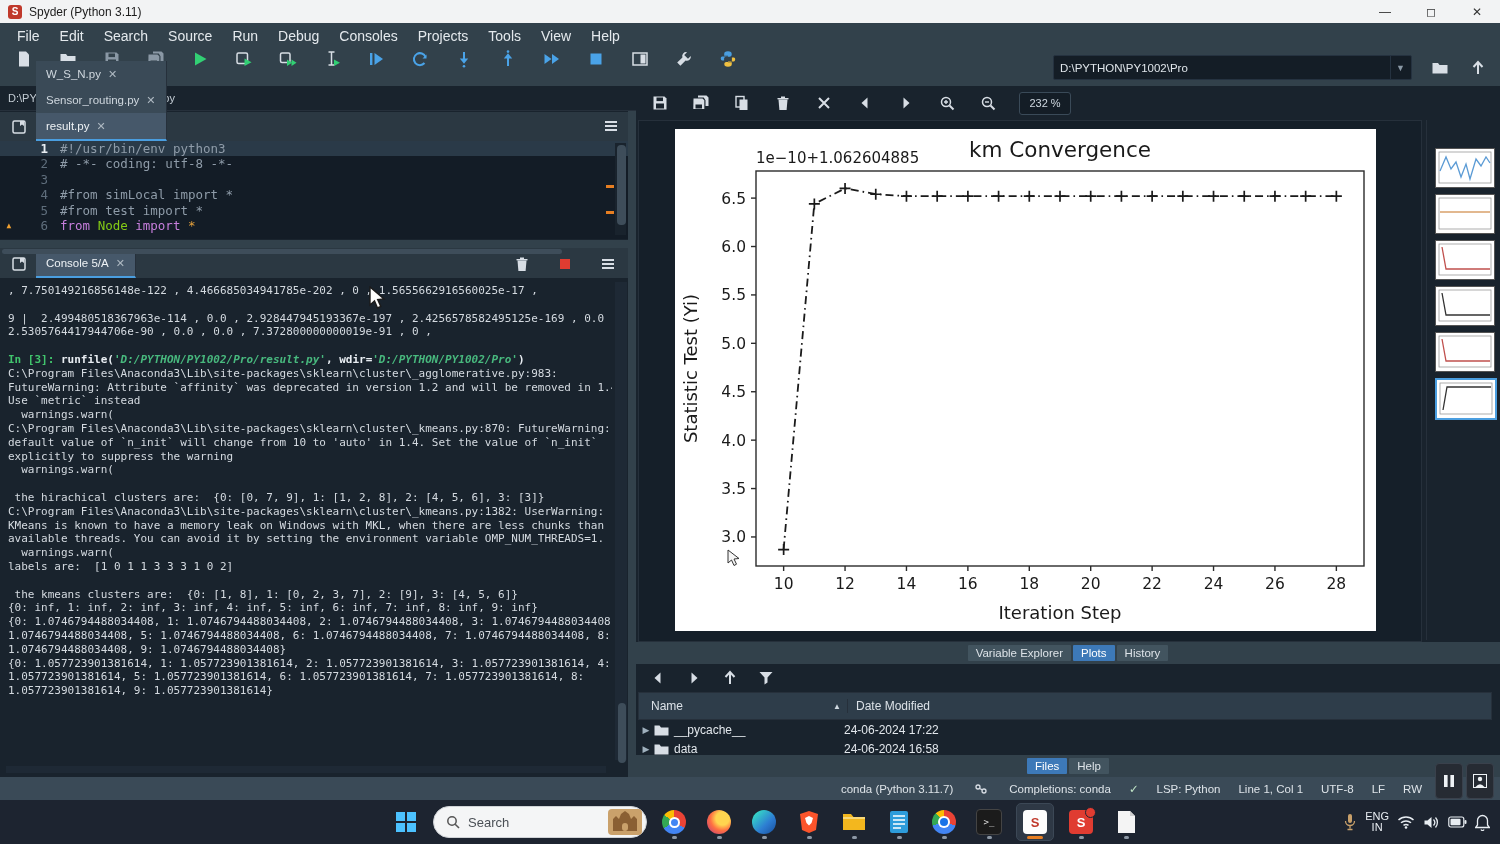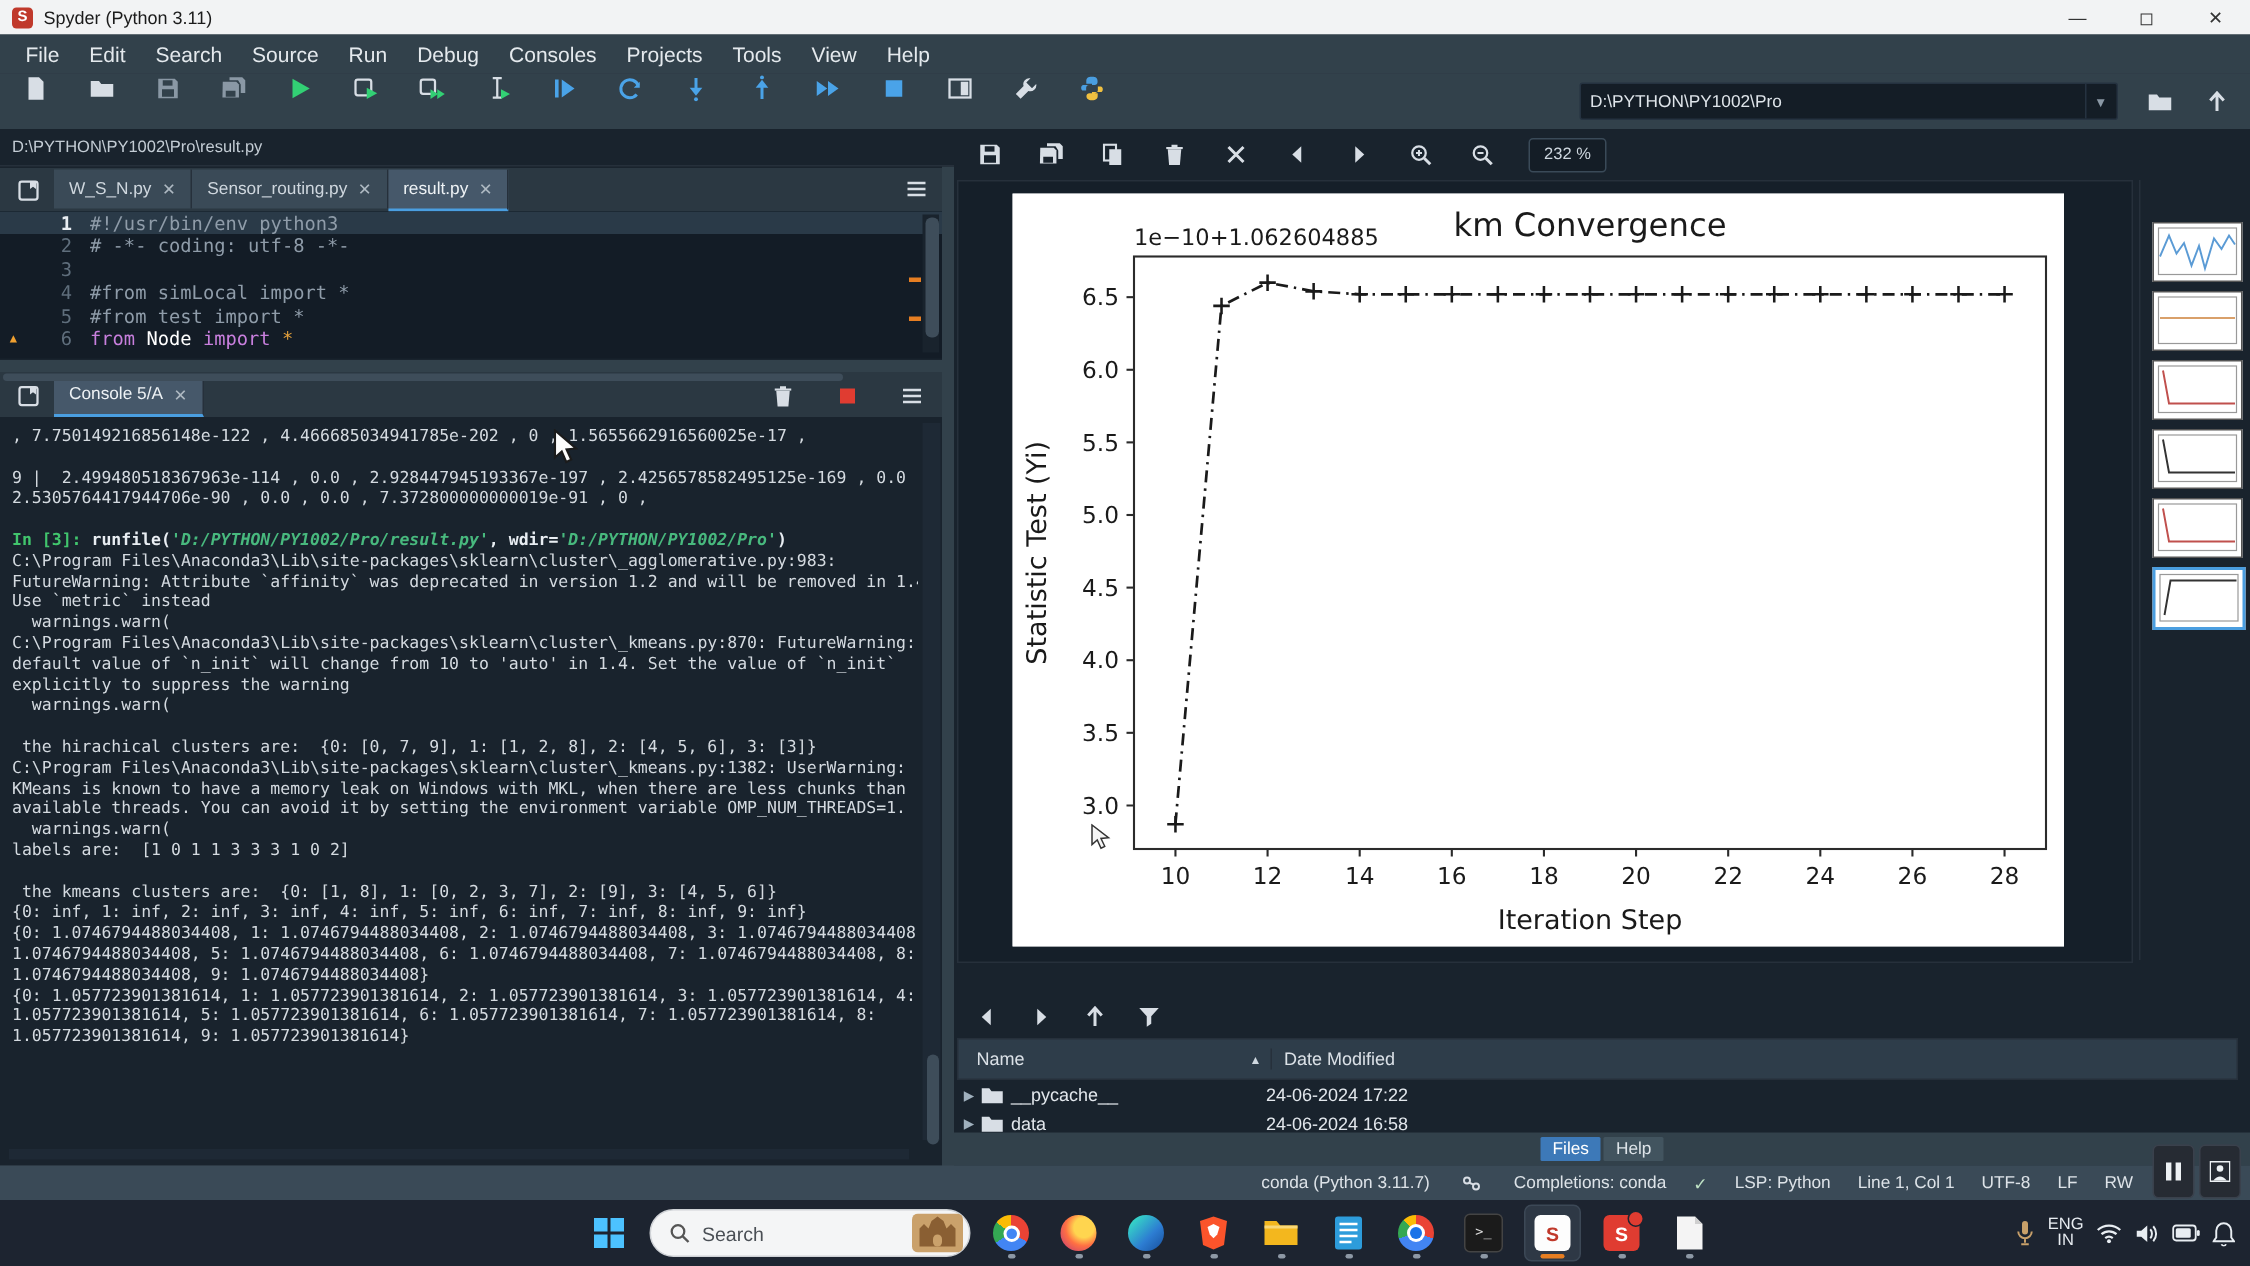--- a/index.html
+++ b/index.html
@@ -42,21 +42,21 @@
   .tab.active{background:#46586a;border-bottom:2px solid #4a9ee0;color:#eef2f5;}
   .tab .x{color:#aeb9c2;font-size:11px;}
   .tab-menu{position:absolute;right:8px;top:5px;}
   #code-area{position:relative;width:628px;height:98px;background:#131c26;overflow:hidden;
              font-family:"DejaVu Sans Mono","Liberation Mono",monospace;font-size:12.5px;line-height:15.4px;}
   .cline{position:relative;height:15.4px;white-space:pre;display:flex;}
   .cline .gut-warn{width:18px;text-align:center;color:#f0a030;font-size:8px;line-height:15.4px;flex:none;}
   .cline .lno{width:30px;text-align:right;color:#5f6e7c;flex:none;padding-right:12px;}
   .cline.cur{background:#2a3a48;}
   .cline.cur .lno{color:#e8edf2;font-weight:bold;}
-  .tok-cm{color:#8f9ca9;} .tok-kw{color:#c87fdd;} .tok-n{color:#ffffff;} .tok-op{color:#e6a23c;}
+  .tok-cm{color:#8f9ca9;} .tok-kw{color:#c87fdd;} .tok-n{color:#84cc16;} .tok-op{color:#e6a23c;}
   #ed-scroll{position:absolute;right:2px;top:2px;width:11px;height:92px;background:#19232d;}
   #ed-thumb{position:absolute;right:2px;top:4px;width:9px;height:80px;background:#3e4d5a;border-radius:4px;}
   .ed-mark{position:absolute;right:14px;width:8px;height:3px;background:#e67e22;}
   
   #console{left:0;top:162px;width:628px;height:529px;background:#19232D;}
   #hsplit{left:0;top:154px;width:628px;height:8px;background:#32414B;border-bottom:2px solid #3e6a94;}
   #console .tabbar{height:30px;}
   #con-icons{position:absolute;right:10px;top:6px;display:flex;gap:23px;align-items:center;}
   #console-lines{position:absolute;left:0;top:32px;width:604px;height:480px;padding:4px 0 0 8px;
       font-family:"DejaVu Sans Mono","Liberation Mono",monospace;font-size:11px;line-height:13.8px;
@@ -274,21 +274,21 @@
     <div id="pathbar" class="abs">D:\PYTHON\PY1002\Pro\result.py</div>
 
     <div id="editor" class="abs">
       <div class="tabbar">
         <span class="tab-browse">
             <svg width="18" height="18" viewBox="0 0 18 18">
               <rect x="3" y="3" width="12" height="12" rx="1.5" fill="none" stroke="#d8dee5" stroke-width="1.5"></rect>
               <path d="M10 3v5l2-1.5 2 1.5V3" fill="#d8dee5"></path>
             </svg>
           </span>
-        <span id="editor-tabs" style="display:flex;">
+        <span id="editor-tabs" style="display:flex;flex-direction:column;">
             <span class="tab">
               <span>W_S_N.py</span>
               <span class="x">✕</span>
             </span>
             <span class="tab">
               <span>Sensor_routing.py</span>
               <span class="x">✕</span>
             </span>
             <span class="tab active">
               <span>result.py</span>
@@ -530,20 +530,25 @@
           </svg>
         </div>
         <div class="thumb sel" style="top: 258px;">
           <svg width="58" height="38" viewBox="0 0 58 38">
             <rect x="3" y="3" width="52" height="31" fill="none" stroke="#999" stroke-width="0.8"></rect>
             <polyline points="6,30 10,7 54,7" fill="none" stroke="#333333" stroke-width="1.3"></polyline>
           </svg>
         </div>
       </div>
 
+    <div class="pane-tabs" style="left:0;top:556px;" id="plots-pane-tabs">
+        <div class="ptab">Variable Explorer</div>
+        <div class="ptab active">Plots</div>
+        <div class="ptab">History</div>
+      </div>
 
     <div id="files-tools">
         <span class="tbi">
           <svg width="18" height="18" viewBox="0 0 18 18">
             <path d="M11.5 3.5 L5.5 9 L11.5 14.5z" fill="#d8dee5"></path>
           </svg>
         </span>
         <span class="tbi">
           <svg width="18" height="18" viewBox="0 0 18 18">
             <path d="M6.5 3.5 L12.5 9 L6.5 14.5z" fill="#d8dee5"></path>

